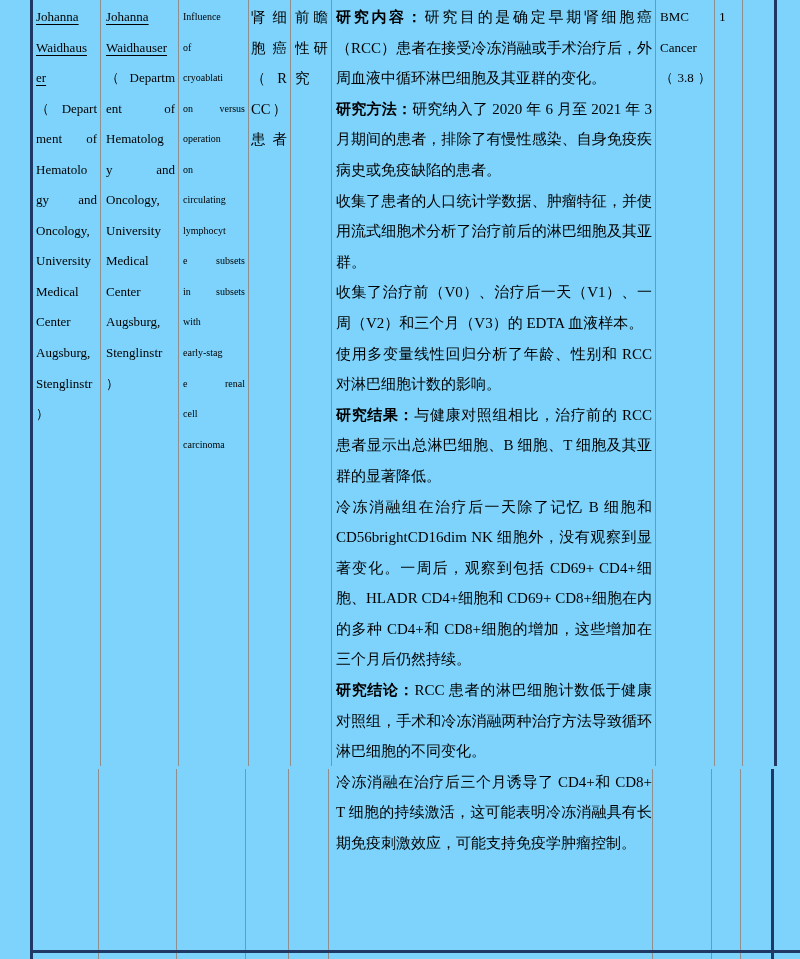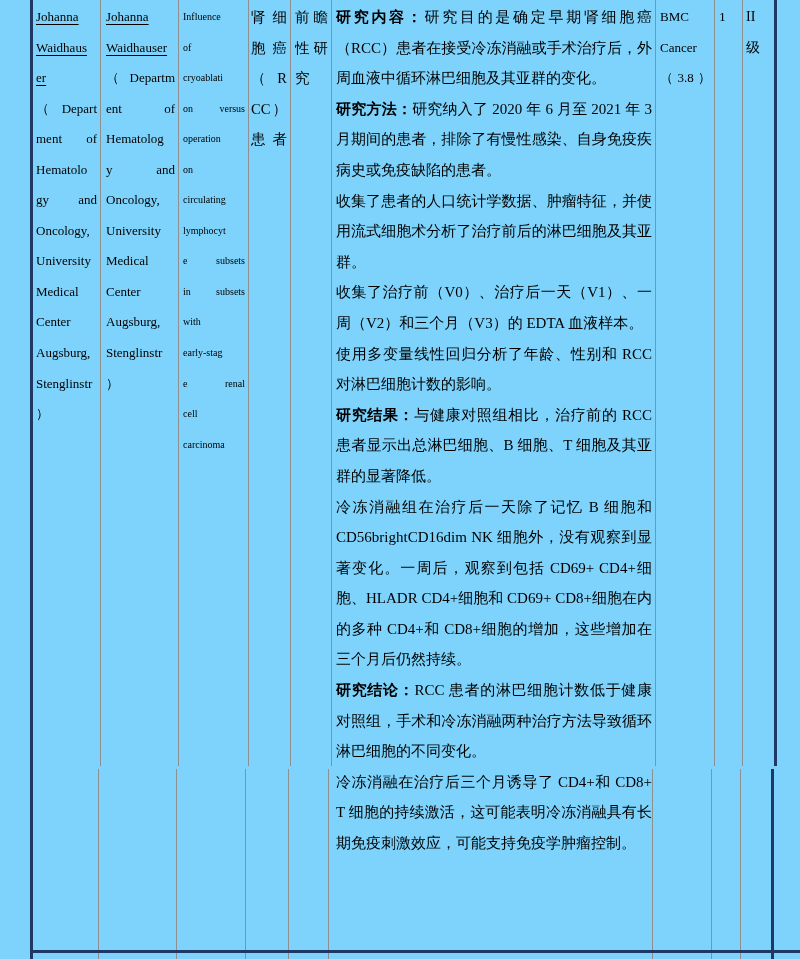--- a/index.html
+++ b/index.html
@@ -136,18 +136,14 @@
   <div class="cell c-journal">
       <div class="ln">BMC</div>
       <div class="ln">Cancer</div>
       <div class="ln">（3.8）</div>
     </div>
 
   <div class="cell c-count">
       <div class="ln">1</div>
     </div>
 
-  <div class="cell c-level">
-      <div class="ln">II</div>
-      <div class="ln">级</div>
-    </div>
 
 </div>
 
 </body></html>

